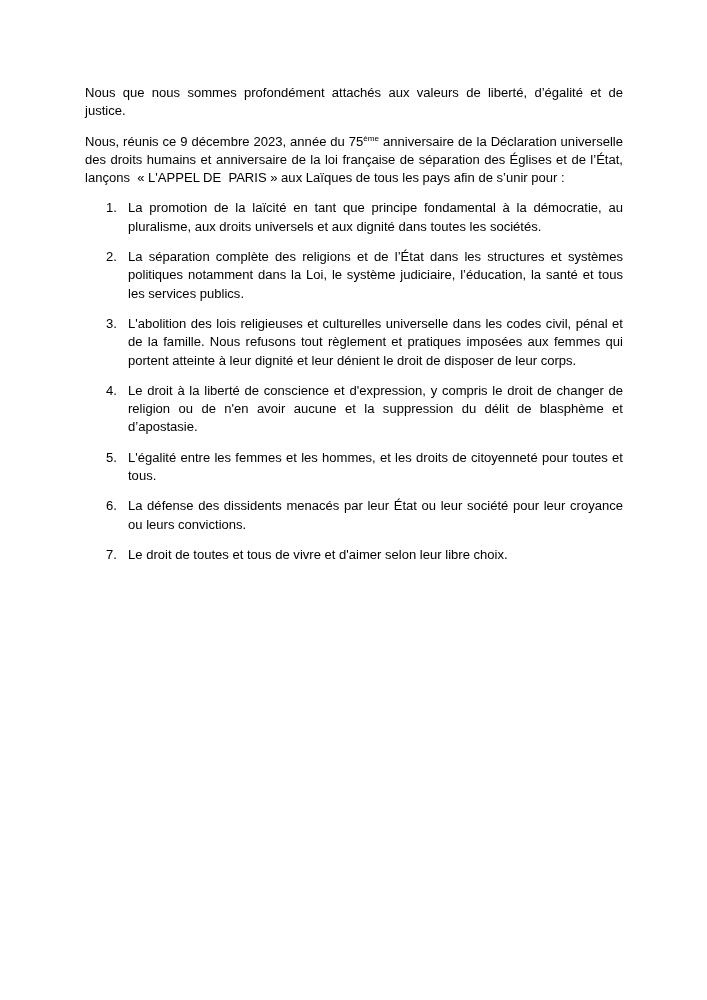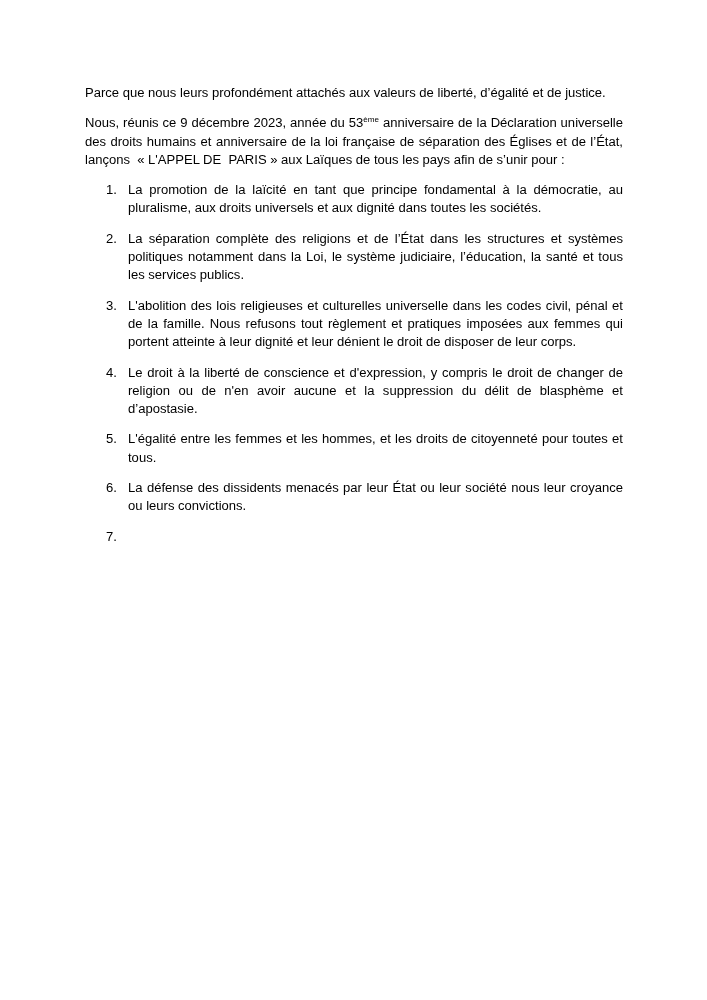--- a/index.html
+++ b/index.html
@@ -40,25 +40,25 @@
     vertical-align: super;
     line-height: 0;
   }
 </style>
 </head>
 <body>
 
 <div class="page">
   <div class="doc">
 
-    <p>Parce que nous leurs profondément attachés aux valeurs de liberté, d’égalité et de justice.</p>
+    <p>Nous que nous sommes profondément attachés aux valeurs de liberté, d’égalité et de justice.</p>
 
 
 
-    <p><span>Nous, réunis ce 9 décembre 2023, année du 53</span><sup class="ord">ème</sup><span> anniversaire de la Déclaration universelle des droits humains et anniversaire de la loi française de séparation des Églises et de l’État, lançons &nbsp;«&nbsp;L'APPEL DE &nbsp;PARIS&nbsp;» aux Laïques de tous les pays afin de s’unir pour :</span></p>
+    <p><span>Nous, réunis ce 9 décembre 2023, année du 75</span><sup class="ord">ème</sup><span> anniversaire de la Déclaration universelle des droits humains et anniversaire de la loi française de séparation des Églises et de l’État, lançons &nbsp;«&nbsp;L'APPEL DE &nbsp;PARIS&nbsp;» aux Laïques de tous les pays afin de s’unir pour :</span></p>
 
     <div class="list-item">
       <span class="num">1.</span>
       <span class="txt">La promotion de la laïcité en tant que principe fondamental à la démocratie, au pluralisme, aux droits universels et aux dignité dans toutes les sociétés.</span>
     </div>
 
     <div class="list-item">
       <span class="num">2.</span>
       <span class="txt">La séparation complète des religions et de l’État dans les structures et systèmes politiques notamment dans la Loi, le système judiciaire, l’éducation, la santé et tous les services publics.</span>
     </div>
@@ -73,21 +73,22 @@
       <span class="txt">Le droit à la liberté de conscience et d'expression, y compris le droit de changer de religion ou de n'en avoir aucune et la suppression du délit de blasphème et d’apostasie.</span>
     </div>
 
     <div class="list-item">
       <span class="num">5.</span>
       <span class="txt">L'égalité entre les femmes et les hommes, et les droits de citoyenneté pour toutes et tous.</span>
     </div>
 
     <div class="list-item">
       <span class="num">6.</span>
-      <span class="txt">La défense des dissidents menacés par leur État ou leur société nous leur croyance ou leurs convictions.</span>
+      <span class="txt">La défense des dissidents menacés par leur État ou leur société pour leur croyance ou leurs convictions.</span>
     </div>
 
     <div class="list-item">
       <span class="num">7.</span>
+      <span class="txt">Le droit de toutes et tous de vivre et d'aimer selon leur libre choix.</span>
     </div>
 
   </div>
 </div>
 
 </body></html>

